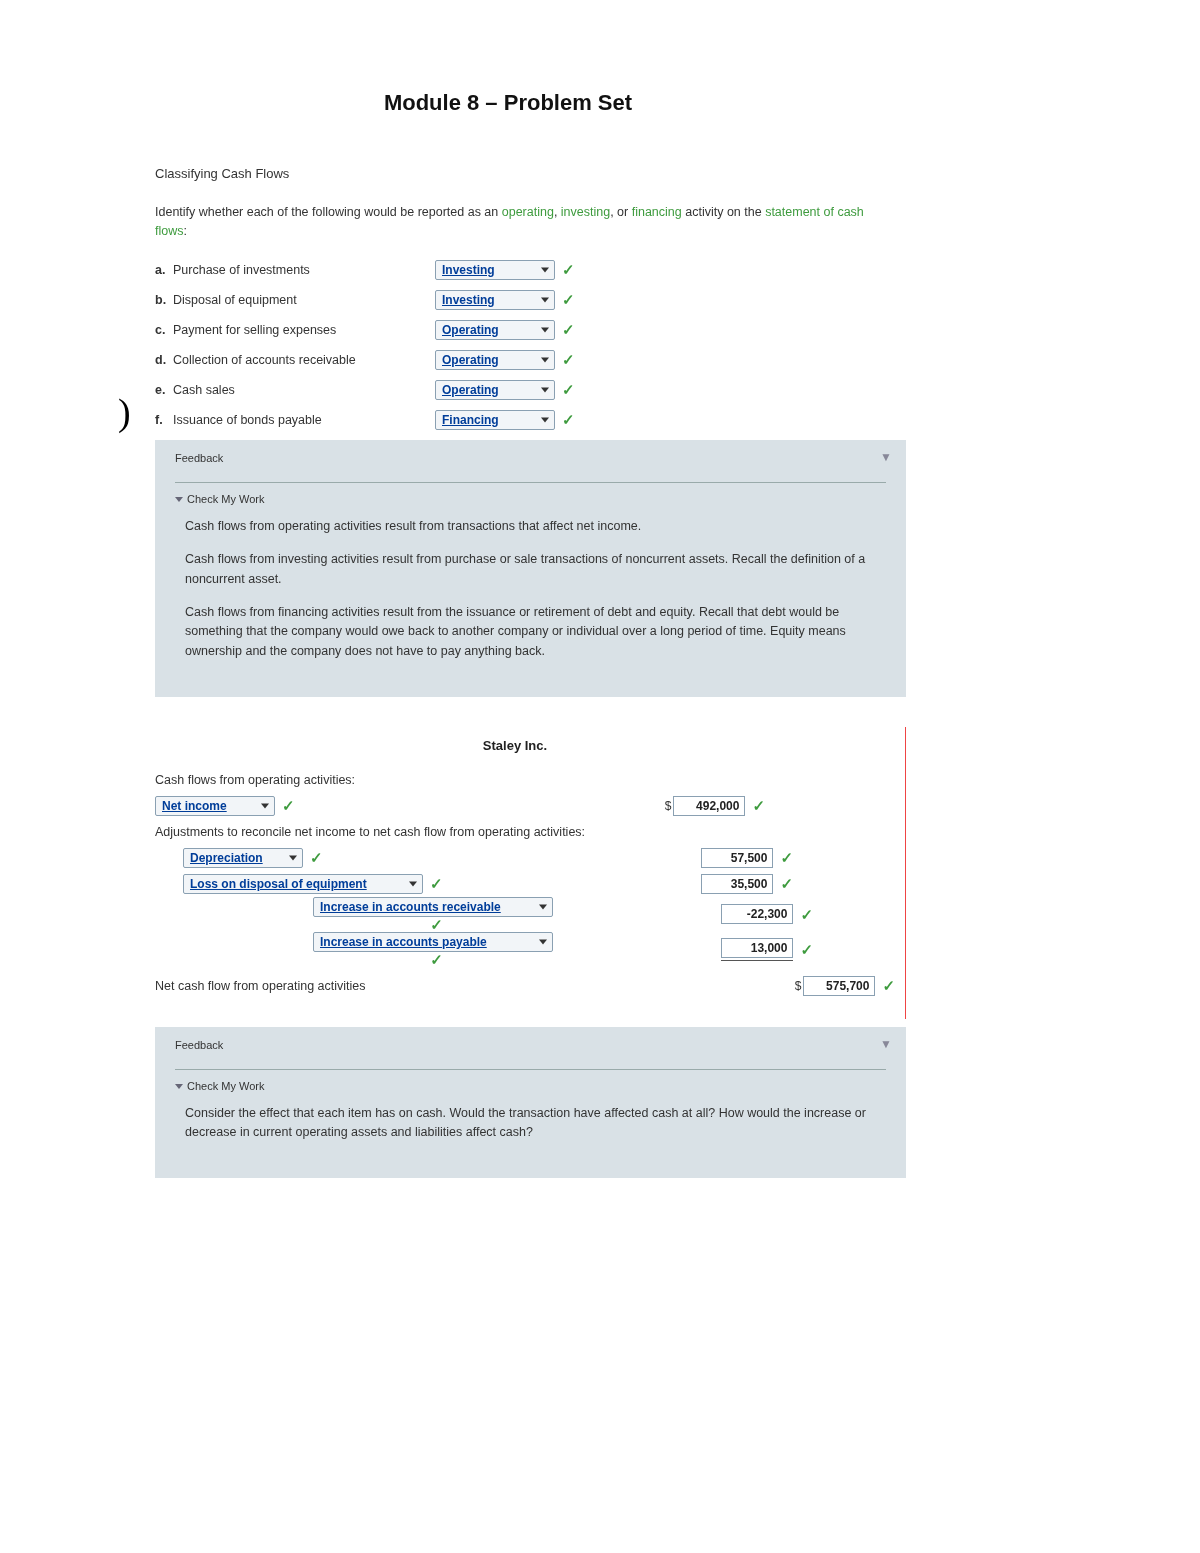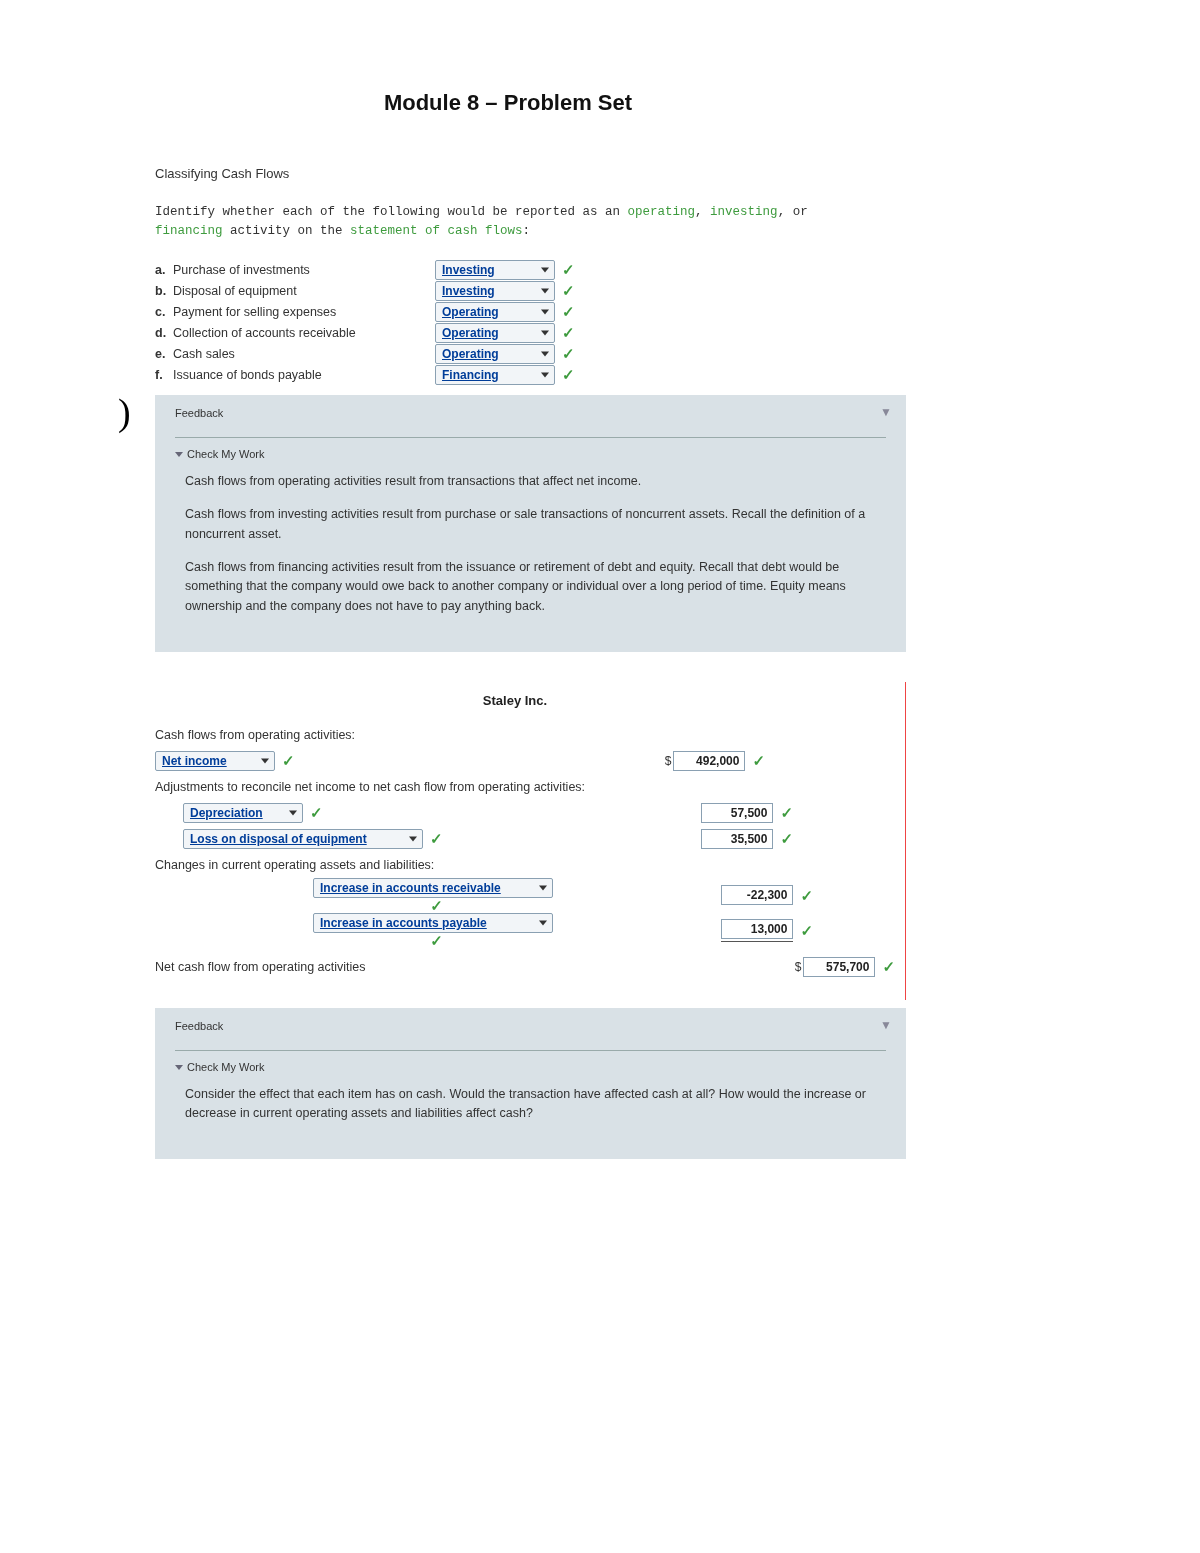--- a/index.html
+++ b/index.html
@@ -32,29 +32,28 @@
   .section-title {
     font-size: 13px;
     color: #333;
     margin-bottom: 22px;
   }
   .prompt {
     font-size: 12.5px;
     line-height: 1.55;
     color: #333;
     margin-bottom: 18px;
-    font-family: Liberation Mono, monospace;
   }
   .kw {
     color: #3e9b3e;
   }
   .q-list {
     display: flex;
     flex-direction: column;
-    gap: 1px;
+    gap: 10px;
     margin-bottom: 10px;
   }
   .q-row {
     display: flex;
     align-items: center;
   }
   .q-label {
     width: 280px;
     font-size: 12.5px;
     color: #333;
@@ -335,23 +334,20 @@
         </div>
         <div class="col-amt1">
           <span class="amt-cell">
             <input class="amt-input" value="35,500" style="">
           </span>
           <span class="check">✓</span>
         </div>
         <div class="col-amt2"></div>
       </div>
 
-      <div class="stmt-row">
-        <div class="col-desc plain" style="flex:1">Changes in current operating assets and liabilities:</div>
-      </div>
 
       <div class="stmt-row">
         <div class="col-desc indent2">
           <span class="dropdown lg">Increase in accounts receivable</span>
           <span class="check">✓</span>
         </div>
         <div class="col-amt1">
           <span class="amt-cell">
             <input class="amt-input" value="-22,300" style="">
           </span>

